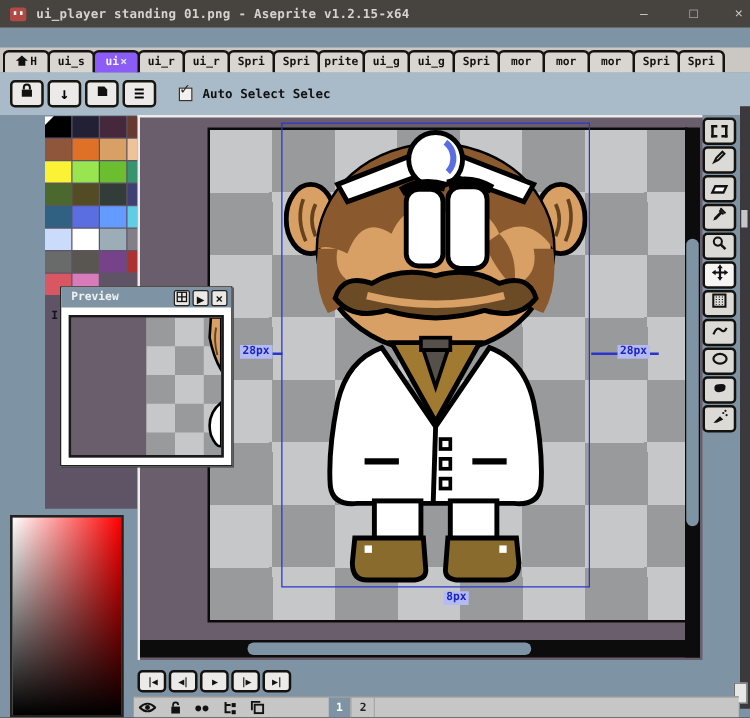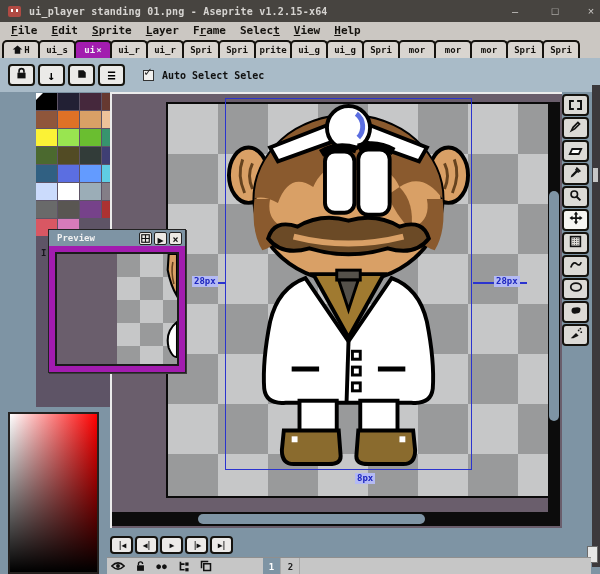--- a/index.html
+++ b/index.html
@@ -17,21 +17,21 @@
   #btn-min{left:500px}#btn-max{left:540px}#btn-close{left:576px}
 
   
   #menubar{position:absolute;left:0;top:22px;width:600px;height:16px;background:#cbc7c2;display:flex;align-items:center;padding-left:4px;}
   .menu-item{padding:0 7px;font-size:11px;color:#14120e;}
   .menu-item u{text-decoration:underline;}
 
   
   #tabbar{position:absolute;left:0;top:38px;width:600px;height:20px;background:#cbc7c2;display:flex;align-items:flex-end;padding-left:2px;}
   .tab{flex:0 0 auto;width:38px;height:18px;margin-right:-2px;background:#d9d5d0;border:2px solid #15130f;border-bottom:none;border-radius:5px 5px 0 0;font-size:9px;color:#14120e;display:flex;align-items:center;justify-content:center;gap:1px;overflow:hidden;white-space:nowrap;}
-  .tab.active{background:#a21caf;color:#f2f5f8;z-index:2;}
+  .tab.active{background:#8b5cf6;color:#f2f5f8;z-index:2;}
   .tab .close-x{font-size:9px;color:#dfe6ec;}
   .tab svg{flex:0 0 auto}
 
   
   #contextbar{position:absolute;left:0;top:58px;width:600px;height:34px;background:#a9bbc8;display:flex;align-items:center;}
   .ctx-btn{width:27px;height:22px;margin-left:3px;background:#ebeae8;border:2px solid #17150f;border-radius:4px;display:flex;align-items:center;justify-content:center;}
   .ctx-btn:first-child{margin-left:8px;}
   #auto-select{display:flex;align-items:center;margin-left:18px;}
   #auto-check{width:11px;height:11px;background:#f2f1ef;border:1px solid #333;position:relative;}
   #auto-check span{position:absolute;left:0px;top:-7px;font-size:13px;color:#2a2a2a;}
@@ -78,21 +78,21 @@
   .pb-btn{width:23px;height:18px;margin-right:2px;background:#eceae8;border:2px solid #14120e;border-radius:4px;color:#111;font-size:8px;display:flex;align-items:center;justify-content:center;letter-spacing:-1px;}
 
   
   #timeline{position:absolute;left:107px;top:557px;width:484px;height:17px;background:#c6c6c6;border-top:1px solid #8f8f8f;display:flex;align-items:center;}
   .tl-icon{width:22px;height:16px;display:flex;align-items:center;justify-content:center;color:#111;}
   .frame-cell{position:absolute;top:0;width:18px;height:17px;font-size:9px;display:flex;align-items:center;justify-content:center;border-right:1px solid #a8a8a8;color:#222;}
   .frame-cell.active{background:#7e94a4;color:#fff;}
   #frame-1{left:156px;}#frame-2{left:175px;}
 
   
-  #preview{position:absolute;left:48px;top:229px;width:138px;height:144px;background:#a21caf;border:1px solid #222;box-shadow:1px 1px 0 #3a3a3a;}
+  #preview{position:absolute;left:48px;top:229px;width:138px;height:144px;background:#ffffff;border:1px solid #222;box-shadow:1px 1px 0 #3a3a3a;}
   #preview-titlebar{height:16px;background:#7e94a4;display:flex;align-items:center;padding:0 3px 0 8px;}
   #preview-title{color:#f2f2f2;font-size:9px;flex:1;}
   .pv-btn{width:13px;height:13px;margin-left:2px;background:#ece9e4;border:1px solid #222;border-radius:2px;display:flex;align-items:center;justify-content:center;color:#111;}
   #preview-content{margin:6px;height:114px;border:2px solid #1a1a1a;display:flex;background:#6a5e6c;position:relative;overflow:hidden;}
   #pv-left{width:50%;height:100%;background:#6a5e6c;}
   #pv-right{width:50%;height:100%;background:repeating-conic-gradient(var(--checker-light) 0% 25%, var(--checker-dark) 0% 50%);background-size:46px 46px;position:relative;}
 </style>
 </head>
 <body>
 
@@ -102,30 +102,20 @@
     <div id="app-icon" style="background: rgb(176, 74, 67);">
         <i class="l"></i>
         <i class="r"></i>
       </div>
     <div id="title-text" class="px">ui_player standing 01.png - Aseprite v1.2.15-x64</div>
     <div class="win-ctl" id="btn-min">–</div>
     <div class="win-ctl" id="btn-max">□</div>
     <div class="win-ctl" id="btn-close">×</div>
   </div>
 
-  <div id="menubar">
-      <div class="menu-item px"><u>F</u>ile</div>
-      <div class="menu-item px"><u>E</u>dit</div>
-      <div class="menu-item px"><u>S</u>prite</div>
-      <div class="menu-item px"><u>L</u>ayer</div>
-      <div class="menu-item px">F<u>r</u>ame</div>
-      <div class="menu-item px">Selec<u>t</u></div>
-      <div class="menu-item px"><u>V</u>iew</div>
-      <div class="menu-item px"><u>H</u>elp</div>
-    </div>
 
   <div id="tabbar">
       <div class="tab px">
         <span><svg width="11" height="11" viewBox="0 0 16 16">
             <path d="M1 8 L8 2 L15 8 L12 8 L12 14 L4 14 L4 8 Z" fill="#111"></path>
           </svg></span>
         <span>H</span>
       </div>
       <div class="tab px">
         <span>ui_s</span>

